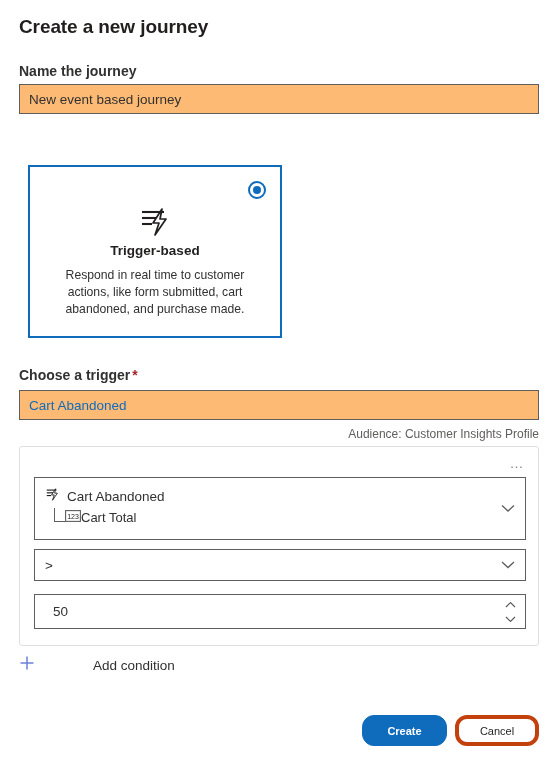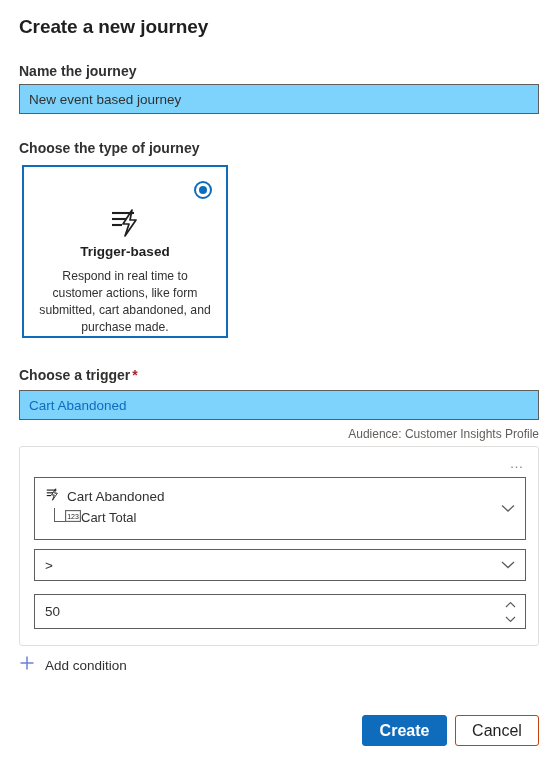--- a/index.html
+++ b/index.html
@@ -46,21 +46,21 @@
     color: #a4262c;
     font-weight: 600;
     margin-left: 2px;
   }
 
   
   .text-input {
     position: absolute;
     box-sizing: border-box;
     border: 1px solid #605e5c;
-    background: #7dd3fc;
+    background: #fdba74;
     height: 30px;
     display: flex;
     align-items: center;
     padding: 0 9px;
     font-size: 13.5px;
     color: #323130;
   }
   .text-input.link-value { color: #0f6cbd; }
 
   
@@ -70,23 +70,22 @@
     background: #ffffff;
     top: 165px;
     height: 173px;
     display: flex;
     flex-direction: column;
     align-items: center;
     cursor: pointer;
   }
   .card.selected {
     border: 2px solid #0f6cbd;
-    left: 22px;
-    width: 206px;
-    justify-content: center;
+    left: 28px;
+    width: 254px;
   }
   .card.unselected {
     border: 1px solid #d2d0ce;
     left: 281px;
     width: 258px;
   }
   .radio {
     position: absolute;
     top: 14px;
     right: 14px;
@@ -212,21 +211,21 @@
     align-items: center;
     padding: 0 10px;
     font-size: 13.5px;
     color: #323130;
   }
   .val-row {
     top: 147px;
     height: 35px;
     display: flex;
     align-items: center;
-    padding: 0 10px;
+    padding: 0 18px;
     font-size: 13.5px;
     color: #323130;
   }
   .chev-dd {
     position: absolute;
     right: 10px;
     top: 50%;
     transform: translateY(-50%);
   }
   .spinner {
@@ -246,65 +245,65 @@
     left: 19px;
     top: 655px;
     display: flex;
     align-items: center;
     gap: 10px;
     cursor: pointer;
   }
   .add-cond-label {
     font-size: 13.5px;
     color: #323130;
+    margin-left: 48px;
   }
 
   
   .btn {
     position: absolute;
     box-sizing: border-box;
     height: 31px;
     display: flex;
     align-items: center;
     justify-content: center;
-    font-size: 16px;
-    cursor: pointer;
-    border-radius: 3px;
+    font-size: 11px;
+    cursor: pointer;
+    border-radius: 12px;
   }
   .btn-primary {
     background: #0f6cbd;
     color: #ffffff;
     font-weight: 600;
     border: 1px solid #0f6cbd;
     left: 362px;
     top: 715px;
     width: 85px;
   }
   .btn-secondary {
     background: #ffffff;
     color: #201f1e;
-    border: 1px solid #c2410c;
+    border: 4px solid #c2410c;
     left: 455px;
     top: 715px;
     width: 84px;
   }
 </style>
 </head>
 <body>
 
 <div class="panel">
 
   <div class="page-title">Create a new journey</div>
 
   <div class="field-label" style="left:19px; top:63px;">Name the journey</div>
   <div class="text-input" style="left:19px; top:84px; width:520px;">
     <span>New event based journey</span>
   </div>
 
-  <div class="field-label" style="left:19px; top:140px;">Choose the type of journey</div>
 
   <div class="card selected">
     <div class="radio on"></div>
     <div class="card-icon">
       <svg width="34" height="32" viewBox="0 0 34 32" fill="none">
         <line x1="4" y1="7" x2="26" y2="7" stroke="#201f1e" stroke-width="2.1"></line>
         <line x1="4" y1="13" x2="22" y2="13" stroke="#201f1e" stroke-width="2.1"></line>
         <line x1="4" y1="19" x2="14" y2="19" stroke="#201f1e" stroke-width="2.1"></line>
         <path d="M24 4 L15 18 L21 18 L17 30 L28 14 L22 14 Z" fill="#ffffff" stroke="#201f1e" stroke-width="1.7" stroke-linejoin="round"></path>
       </svg>

